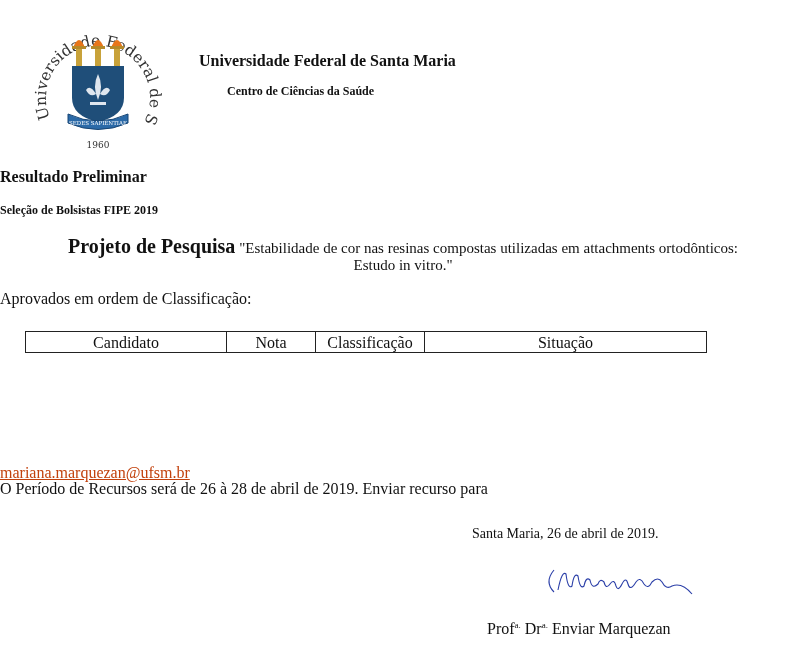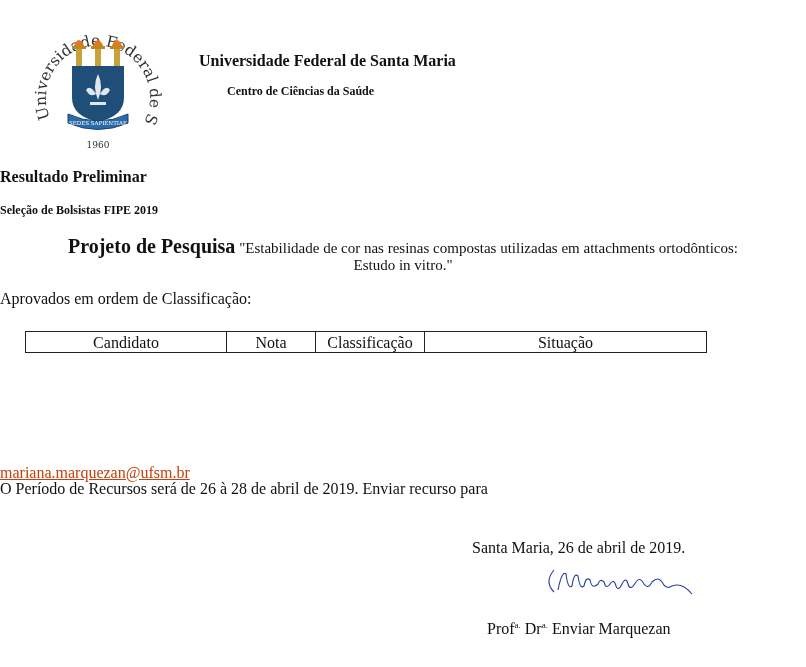--- a/index.html
+++ b/index.html
@@ -15,21 +15,21 @@
     .t-proj { top: 238px; font-size: 15px; line-height: 17px; left: 60px; width: 686px; }
     .t-proj b { font-size: 20px; }
     .t-aprov { top: 290px; font-size: 16px; }
     table.res { position: absolute; left: 25px; top: 331px; width: 682px;
                 border-collapse: collapse; font-size: 16px; }
     table.res td, table.res th { border: 1px solid #222; text-align: center;
                 padding: 0; height: 20px; line-height: 19px; font-weight: normal; }
     .t-periodo { top: 432px; font-size: 16px; margin-top: 48px; }
     .t-email { top: 464px; font-size: 16px; }
     .t-email a { color: #c2410c; text-decoration: underline; }
-    .t-date { left: 472px; top: 539px; font-size: 16px; }
+    .t-date { left: 472px; top: 526px; font-size: 14px; }
     .sig { left: 540px; top: 560px; width: 160px; height: 45px; }
     .t-prof { left: 487px; top: 620px; font-size: 16px; }
     .t-prof sup { font-size: 9px; }
   </style>
 </head>
 <body>
 
 <div class="abs logo">
   <svg width="140" height="140" viewBox="0 0 140 140">
     <defs>

